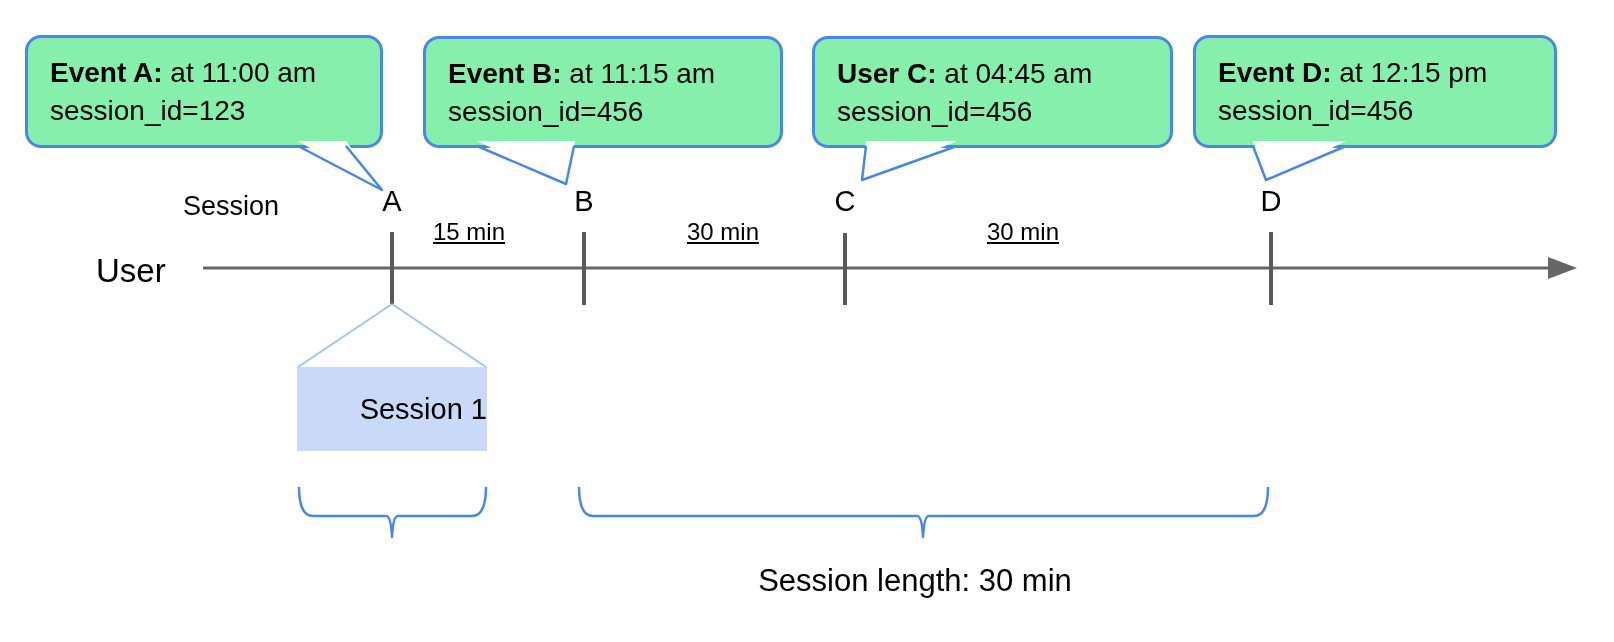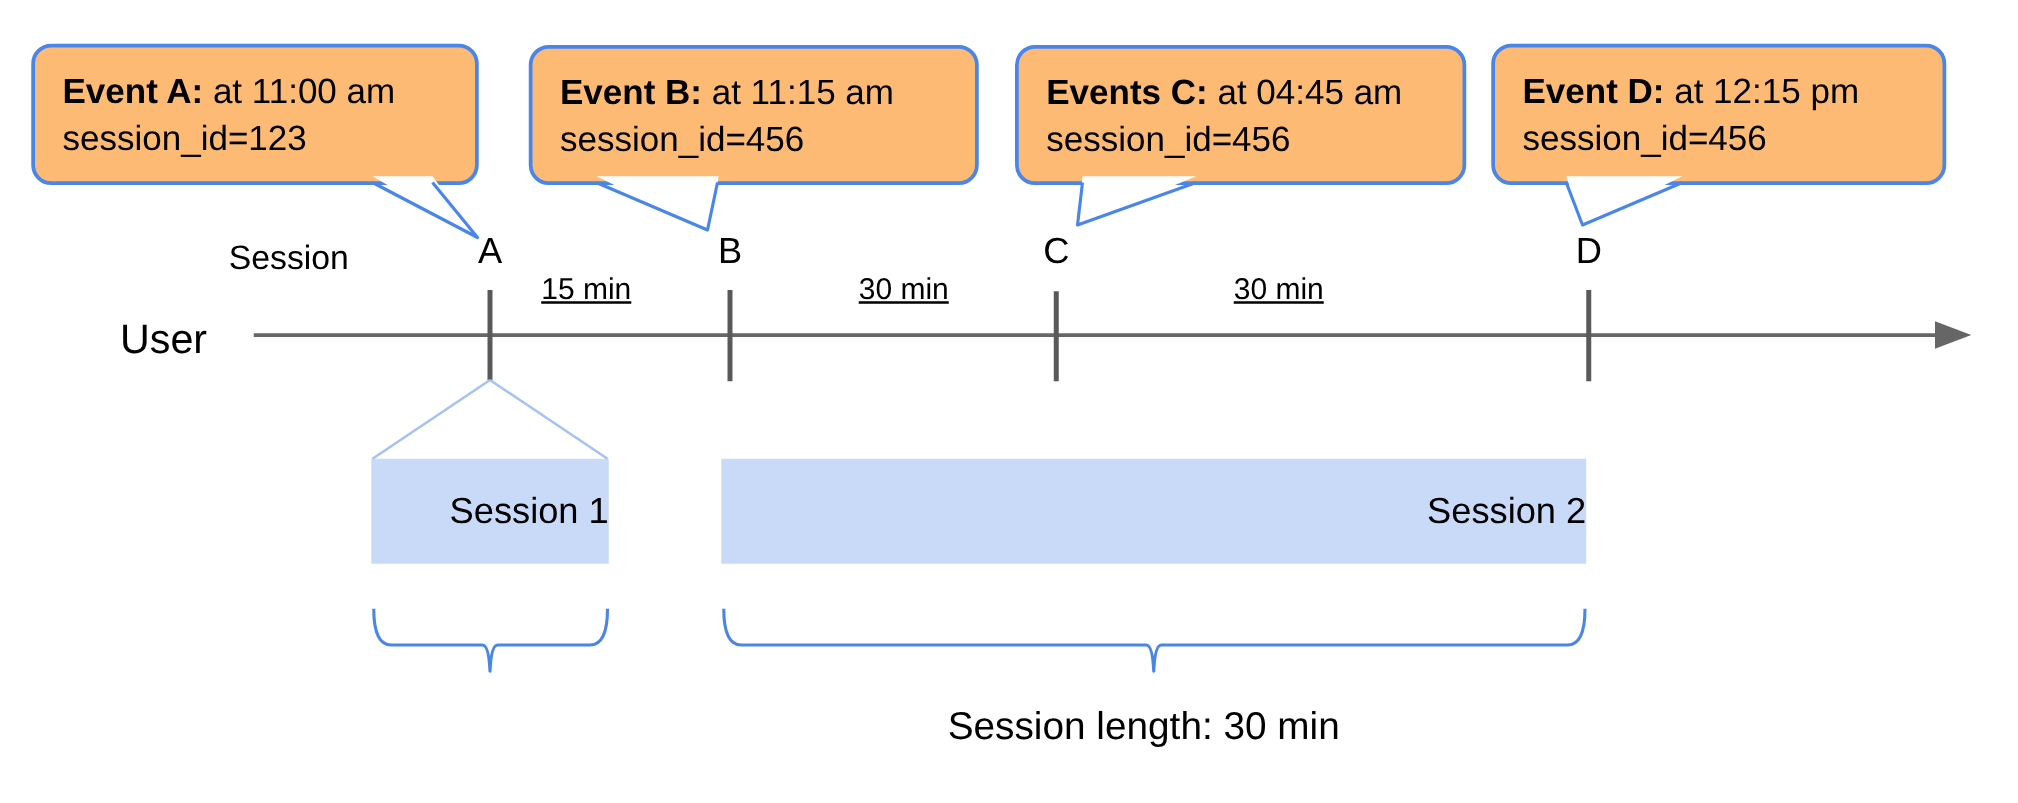--- a/index.html
+++ b/index.html
@@ -2,21 +2,21 @@
 <html><head>
 <meta charset="utf-8">
 <title>Session timeline diagram</title>
 <style>
   html,body{margin:0;padding:0;background:#fff;}
   #stage{
     position:relative;width:1614px;height:642px;background:#ffffff;overflow:hidden;
     font-family:"Liberation Sans","DejaVu Sans",sans-serif;color:#000;
   }
   .callout{
-    position:absolute;box-sizing:border-box;background:#fdba74;
+    position:absolute;box-sizing:border-box;background:#86efac;
     border:3px solid #4a86e8;border-radius:16px;
     padding:16px 20px 0 22px;font-size:28px;line-height:38px;z-index:1;
   }
   .callout .bold{font-weight:bold;}
   #overlay{position:absolute;left:0;top:0;width:1614px;height:642px;z-index:2;pointer-events:none;}
   .axis-label{position:absolute;z-index:3;}
   .marker{position:absolute;transform:translateX(-50%);font-size:29px;z-index:3;}
   .interval{position:absolute;transform:translateX(-50%);font-size:24px;z-index:3;text-decoration:underline;}
   .session-bar{
     position:absolute;background:#c9daf8;display:flex;align-items:center;justify-content:flex-end;
@@ -33,21 +33,21 @@
     <div><span class="bold">Event A:</span><span> at 11:00 am</span></div>
     <div>session_id=123</div>
   </div>
 
   <div class="callout" style="left:423px;top:36px;width:360px;height:112px;">
     <div><span class="bold">Event B:</span><span> at 11:15 am</span></div>
     <div>session_id=456</div>
   </div>
 
   <div class="callout" style="left:812px;top:36px;width:361px;height:112px;">
-    <div><span class="bold">Events C:</span><span> at 04:45 am</span></div>
+    <div><span class="bold">User C:</span><span> at 04:45 am</span></div>
     <div>session_id=456</div>
   </div>
 
   <div class="callout" style="left:1193px;top:35px;width:364px;height:113px;">
     <div><span class="bold">Event D:</span><span> at 12:15 pm</span></div>
     <div>session_id=456</div>
   </div>
 
   <svg id="overlay" viewBox="0 0 1614 642">
 
@@ -90,19 +90,16 @@
   <div class="marker" style="left:845px;top:185px;">C</div>
   <div class="marker" style="left:1271px;top:185px;">D</div>
 
   <div class="interval" style="left:469px;top:218px;">15 min</div>
   <div class="interval" style="left:723px;top:218px;">30 min</div>
   <div class="interval" style="left:1023px;top:218px;">30 min</div>
 
   <div class="session-bar" style="left:297px;top:367px;width:190px;height:84px;">
     <span>Session 1</span>
   </div>
-  <div class="session-bar" style="left:577px;top:367px;width:692px;height:84px;">
-    <span>Session 2</span>
-  </div>
 
   <div class="length-label" style="left:915px;top:563px;">Session length: 30 min</div>
 
 </div>
 
 </body></html>

